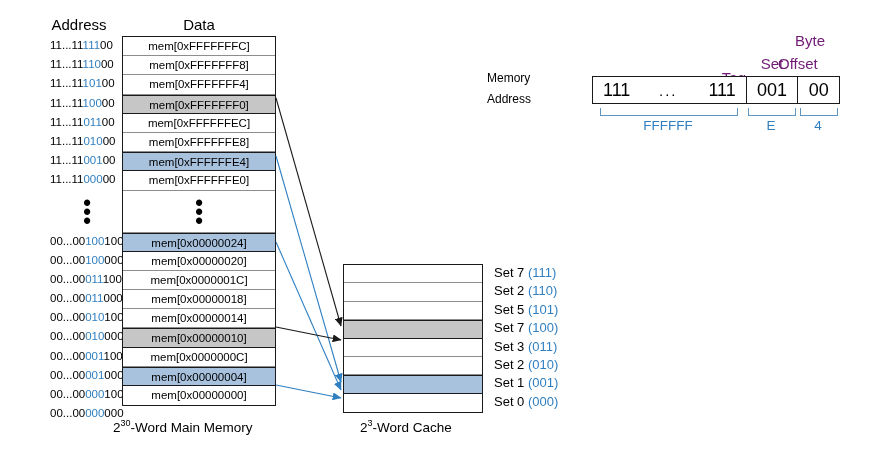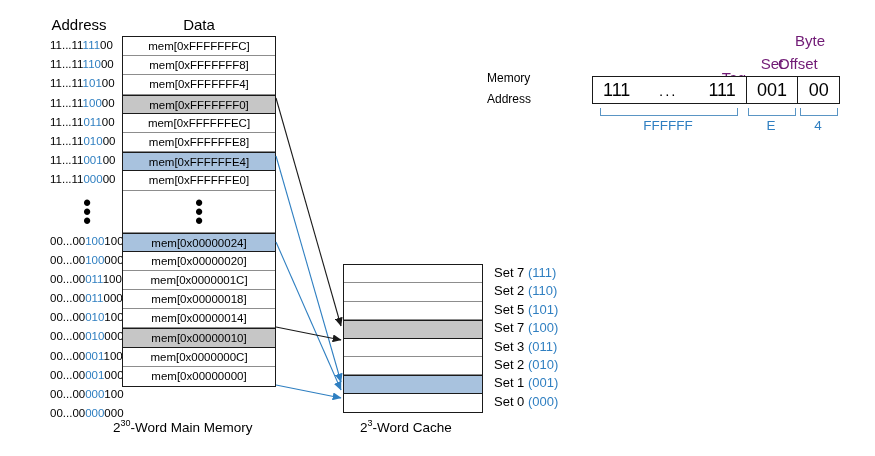--- a/index.html
+++ b/index.html
@@ -140,20 +140,21 @@
         <span class="dot">•</span>
       </span>
     </div>
     <div class="mem-row blue-hl">mem[0x00000024]</div>
     <div class="mem-row">mem[0x00000020]</div>
     <div class="mem-row">mem[0x0000001C]</div>
     <div class="mem-row">mem[0x00000018]</div>
     <div class="mem-row">mem[0x00000014]</div>
     <div class="mem-row gray">mem[0x00000010]</div>
     <div class="mem-row">mem[0x0000000C]</div>
+    <div class="mem-row blue-hl">mem[0x00000004]</div>
     <div class="mem-row">mem[0x00000000]</div>
   </div>
 
 <div class="abs" id="cache-table">
     <div class="cache-row"></div>
     <div class="cache-row"></div>
     <div class="cache-row"></div>
     <div class="cache-row gray"></div>
     <div class="cache-row"></div>
     <div class="cache-row"></div>

